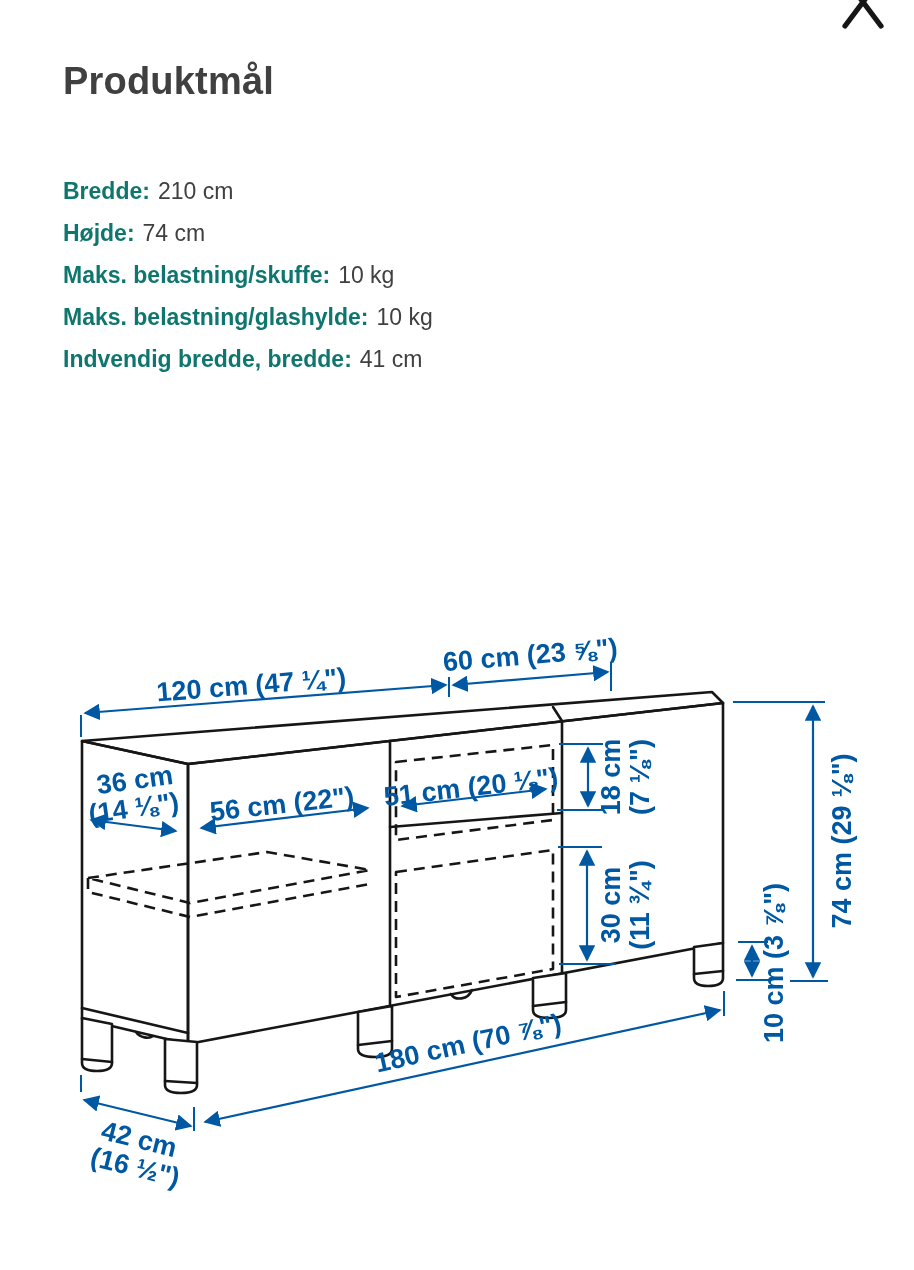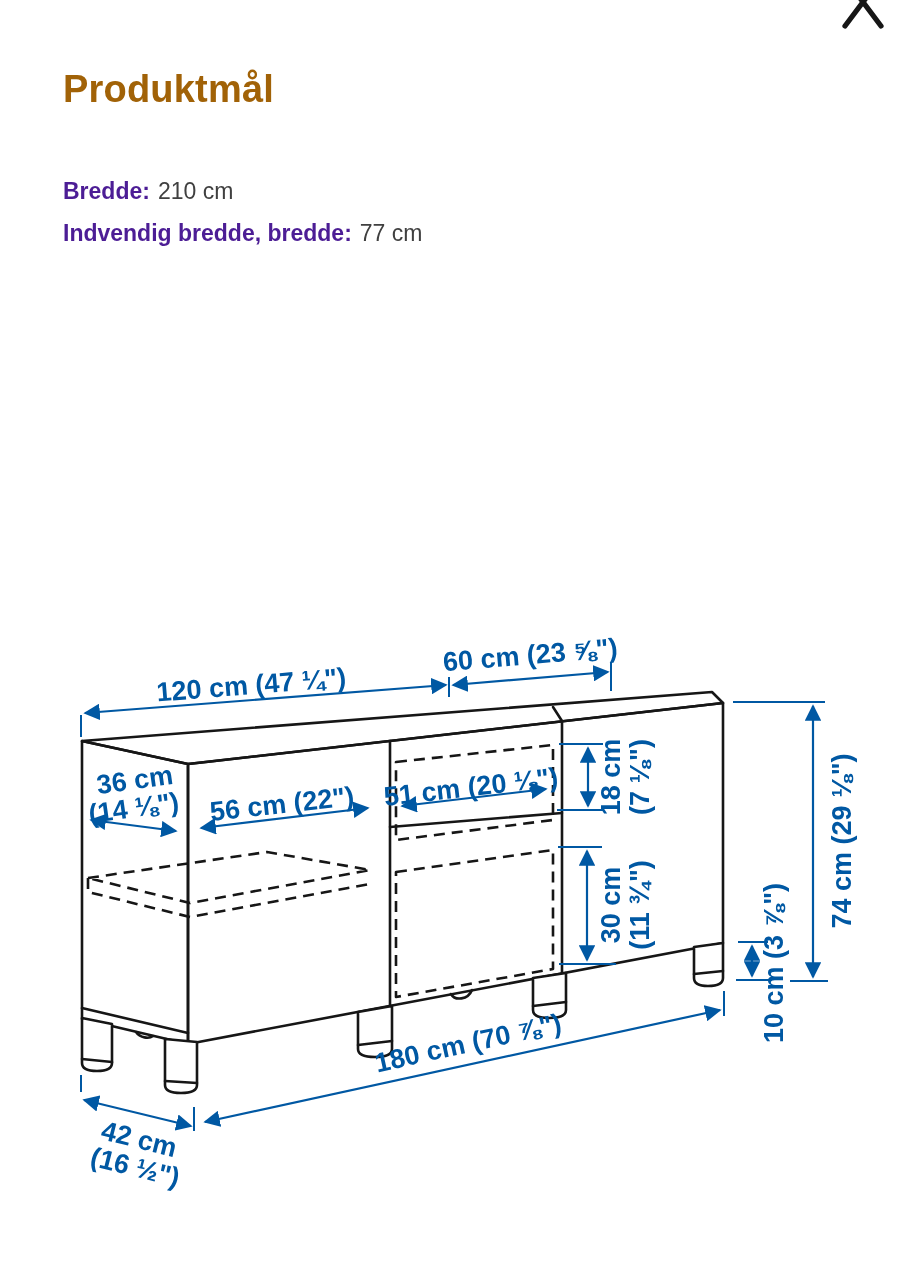--- a/index.html
+++ b/index.html
@@ -3,26 +3,26 @@
 <meta charset="utf-8">
 <style>
   html,body{margin:0;padding:0;}
   body{
     width:914px;height:1270px;position:relative;overflow:hidden;
     background:#ffffff;
     font-family:"Liberation Sans","DejaVu Sans",sans-serif;
   }
   .close-btn{position:absolute;left:836px;top:0;width:56px;height:30px;cursor:pointer;}
   .page-title{
-    position:absolute;left:63px;top:68px;margin:0;
-    font-size:38px;font-weight:700;color:#a16207;letter-spacing:0.2px;
+    position:absolute;left:63px;top:60px;margin:0;
+    font-size:38px;font-weight:700;color:#404040;letter-spacing:0.2px;
   }
   .specs{position:absolute;left:63px;top:170px;font-size:23px;color:#404040;}
   .spec-row{height:42px;line-height:42px;white-space:nowrap;}
-  .spec-label{font-weight:700;color:#4c1d95;margin-right:8px;}
+  .spec-label{font-weight:700;color:#0f766e;margin-right:8px;}
   .diagram{position:absolute;left:0;top:620px;}
   .furn{stroke:#161616;stroke-width:2.6;fill:none;stroke-linejoin:round;stroke-linecap:round;}
   .furn-fill{stroke:#161616;stroke-width:2.6;fill:#ffffff;stroke-linejoin:round;stroke-linecap:round;}
   .dash{stroke:#161616;stroke-width:2.6;fill:none;stroke-dasharray:11 7;stroke-linejoin:round;}
   .dim{stroke:#0058a3;stroke-width:2.2;fill:none;
        marker-start:url(#arr);marker-end:url(#arr);}
   .ext{stroke:#0058a3;stroke-width:2;fill:none;}
   .lbl{fill:#0058a3;font-weight:700;font-size:27px;text-anchor:middle;
        font-family:"Liberation Sans","DejaVu Sans",sans-serif;}
 </style>
@@ -33,21 +33,24 @@
   <g stroke="#161616" stroke-width="5.2" stroke-linecap="round">
     <line x1="9" y1="26" x2="45" y2="-22"></line>
     <line x1="45" y1="26" x2="9" y2="-22"></line>
   </g>
 </svg>
 
 <h1 class="page-title">Produktmål</h1>
 
 <div class="specs">
   <div class="spec-row"><span class="spec-label">Bredde:</span><span class="spec-value">210 cm</span></div>
-  <div class="spec-row"><span class="spec-label">Indvendig bredde, bredde:</span><span class="spec-value">77 cm</span></div>
+  <div class="spec-row"><span class="spec-label">Højde:</span><span class="spec-value">74 cm</span></div>
+  <div class="spec-row"><span class="spec-label">Maks. belastning/skuffe:</span><span class="spec-value">10 kg</span></div>
+  <div class="spec-row"><span class="spec-label">Maks. belastning/glashylde:</span><span class="spec-value">10 kg</span></div>
+  <div class="spec-row"><span class="spec-label">Indvendig bredde, bredde:</span><span class="spec-value">41 cm</span></div>
 </div>
 
 <svg class="diagram" width="914" height="650" viewBox="0 0 914 650">
   <defs>
     <marker id="arr" viewBox="0 0 10 10" refX="9" refY="5" markerWidth="7.5" markerHeight="7.5" orient="auto-start-reverse">
       <path d="M0,0 L10,5 L0,10 Z" fill="#0058a3"></path>
     </marker>
   </defs>
 
   <g>

